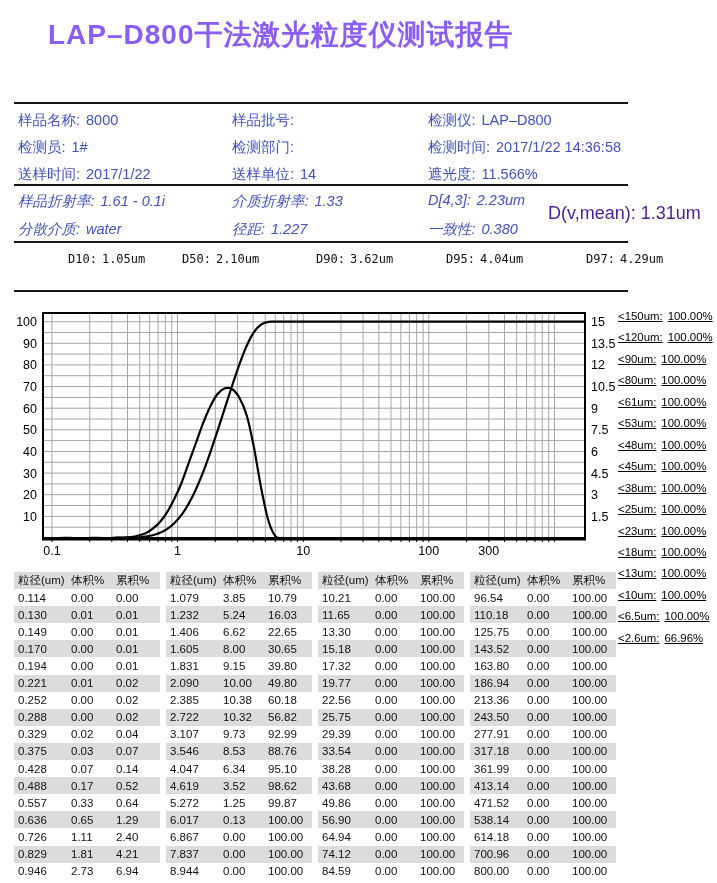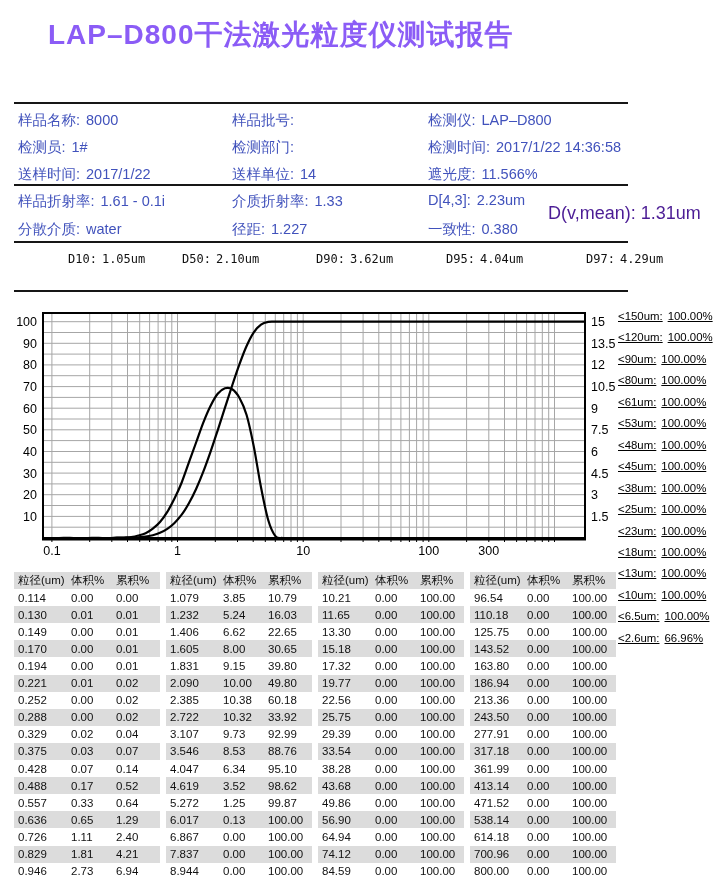--- a/index.html
+++ b/index.html
@@ -7,21 +7,21 @@
        font-family:"Liberation Sans",sans-serif;color:#111;}
   .page{position:absolute;inset:0;background:#fff;}
   .title{position:absolute;left:48px;top:16px;margin:0;font-size:28px;font-weight:bold;
          color:#8b5cf6;white-space:nowrap;letter-spacing:1px;}
   .rule{position:absolute;left:14px;width:614px;height:2px;background:#161616;}
   .r1{top:102px}.r2{top:184px}.r3{top:241px}.r4{top:290px}
   .info-grid{position:absolute;left:18px;display:grid;
              grid-template-columns:214px 196px 200px;font-size:14.5px;color:#4152bc;
              white-space:nowrap;}
   .info1{top:111px;grid-auto-rows:27px;}
-  .info2{top:192px;grid-auto-rows:28px;}
+  .info2{top:192px;grid-auto-rows:28px;font-style:italic;}
   .cell .lbl{margin-right:6px;}
   .dvmean{position:absolute;left:548px;top:203px;font-size:18px;color:#4c1d95;white-space:nowrap;}
   .dval{position:absolute;top:252px;font-size:12px;color:#111;white-space:nowrap;
         font-family:"DejaVu Sans Mono",monospace;padding-left:48px;}
   .dval .lbl{margin-right:5px;}
   .d1{left:20px}.d2{left:134px}.d3{left:268px}.d4{left:398px}.d5{left:538px}
   .chart-wrap{position:absolute;left:0;top:302px;width:616px;height:262px;}
   .chart-wrap svg text{font-family:"Liberation Sans",sans-serif;}
   .size-list{position:absolute;left:618px;top:306px;font-size:11.4px;line-height:21.45px;
              color:#000;white-space:nowrap;text-decoration:underline;}
@@ -363,21 +363,21 @@
           <span>49.80</span>
         </div>
         <div class="trow">
           <span>2.385</span>
           <span>10.38</span>
           <span>60.18</span>
         </div>
         <div class="trow">
           <span>2.722</span>
           <span>10.32</span>
-          <span>33.92</span>
+          <span>56.82</span>
         </div>
         <div class="trow">
           <span>3.107</span>
           <span>9.73</span>
           <span>92.99</span>
         </div>
         <div class="trow">
           <span>3.546</span>
           <span>8.53</span>
           <span>88.76</span>

